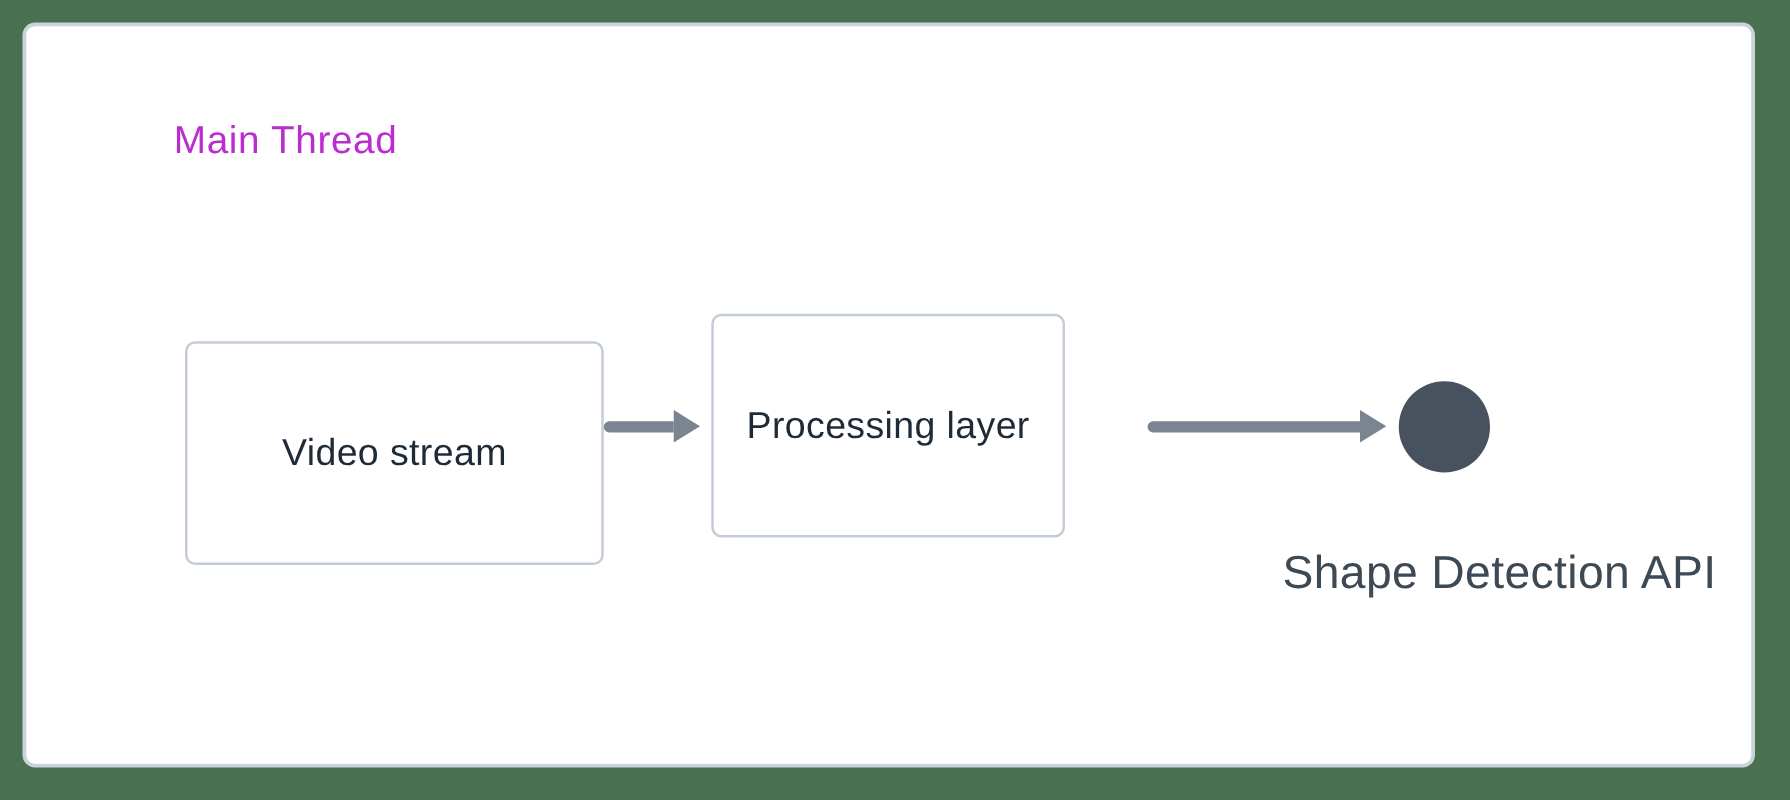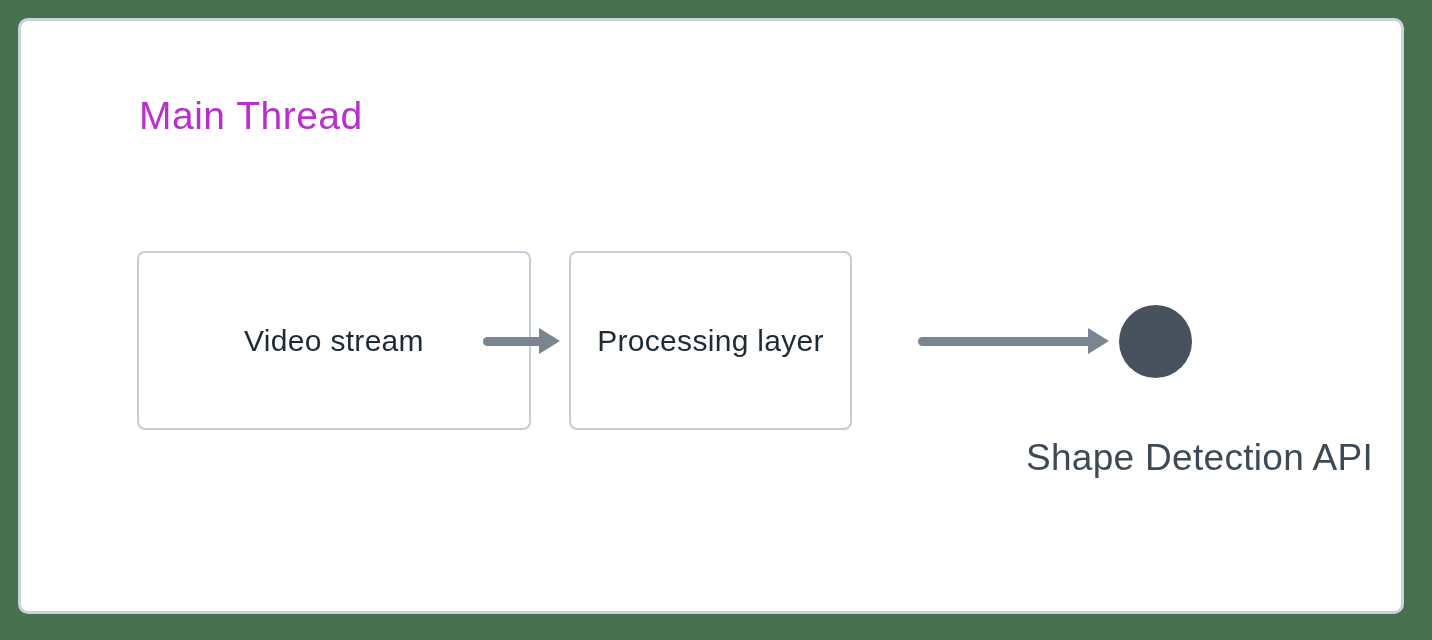--- a/index.html
+++ b/index.html
@@ -22,21 +22,21 @@
     height: 596px;
     background: var(--panel-bg, #ffffff);
     border: 3px solid var(--panel-border, #c9d3dc);
     border-radius: 10px;
     box-sizing: border-box;
   }
   .panel-title {
     position: absolute;
     left: 118px;
     top: 74px;
-    font-size: 39px;
+    font-size: 31px;
     line-height: 1.1;
     color: var(--title, #bb2dd0);
     letter-spacing: 0.5px;
     white-space: nowrap;
   }
   .node {
     position: absolute;
     top: 230px;
     height: 179px;
     background: #ffffff;
@@ -46,21 +46,21 @@
     display: flex;
     align-items: center;
     justify-content: center;
   }
   .node-label {
     font-size: 30px;
     color: var(--node-text, #1e2b37);
     letter-spacing: 0.3px;
     white-space: nowrap;
   }
-  .node-video { left: 116px; width: 394px; }
+  .node-video { left: 127px; width: 335px; margin-top: 22px; }
   .node-processing { left: 548px; width: 283px; }
   .arrow {
     position: absolute;
     top: 307px;
     height: 26px;
     display: flex;
     align-items: center;
   }
   .arrow-shaft {
     height: 9px;

